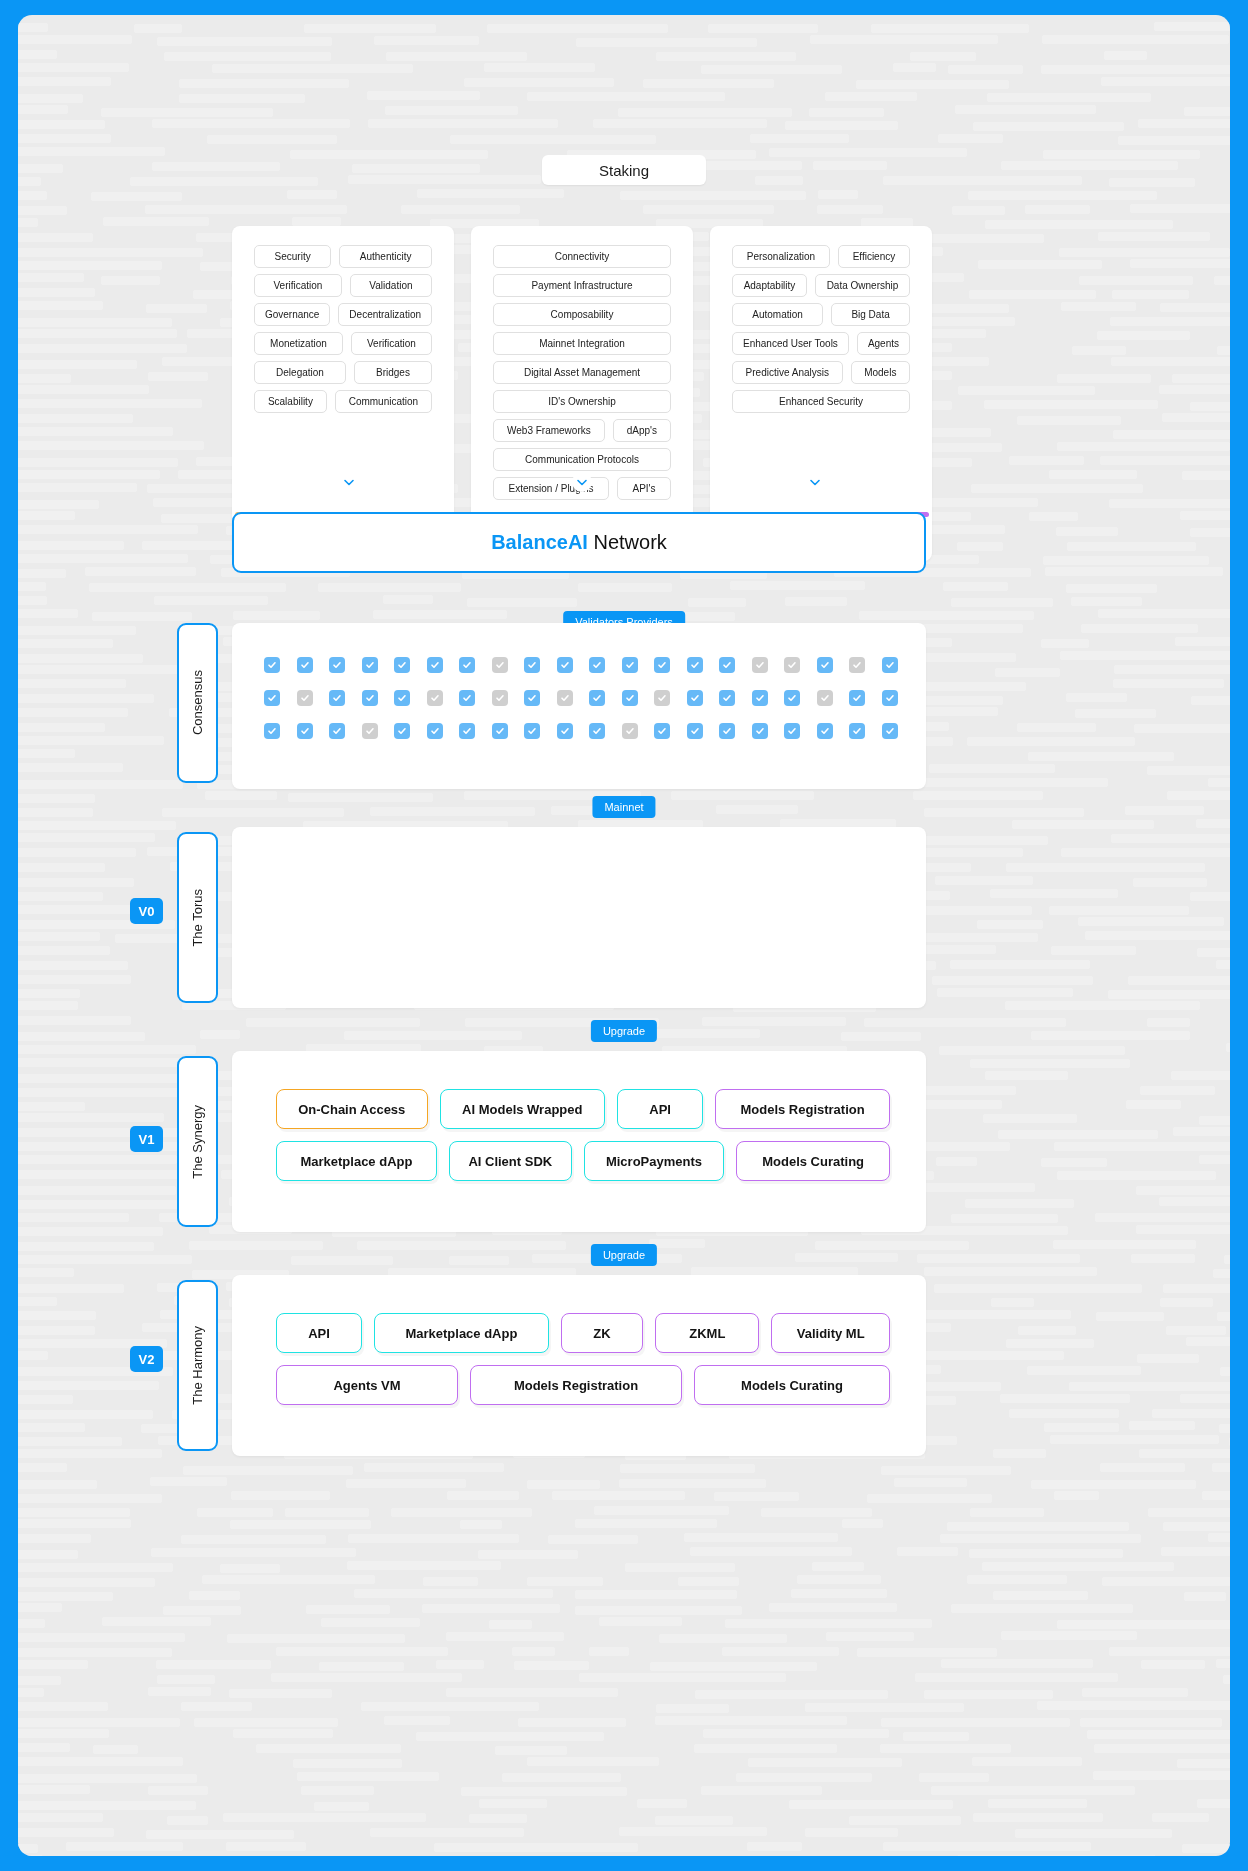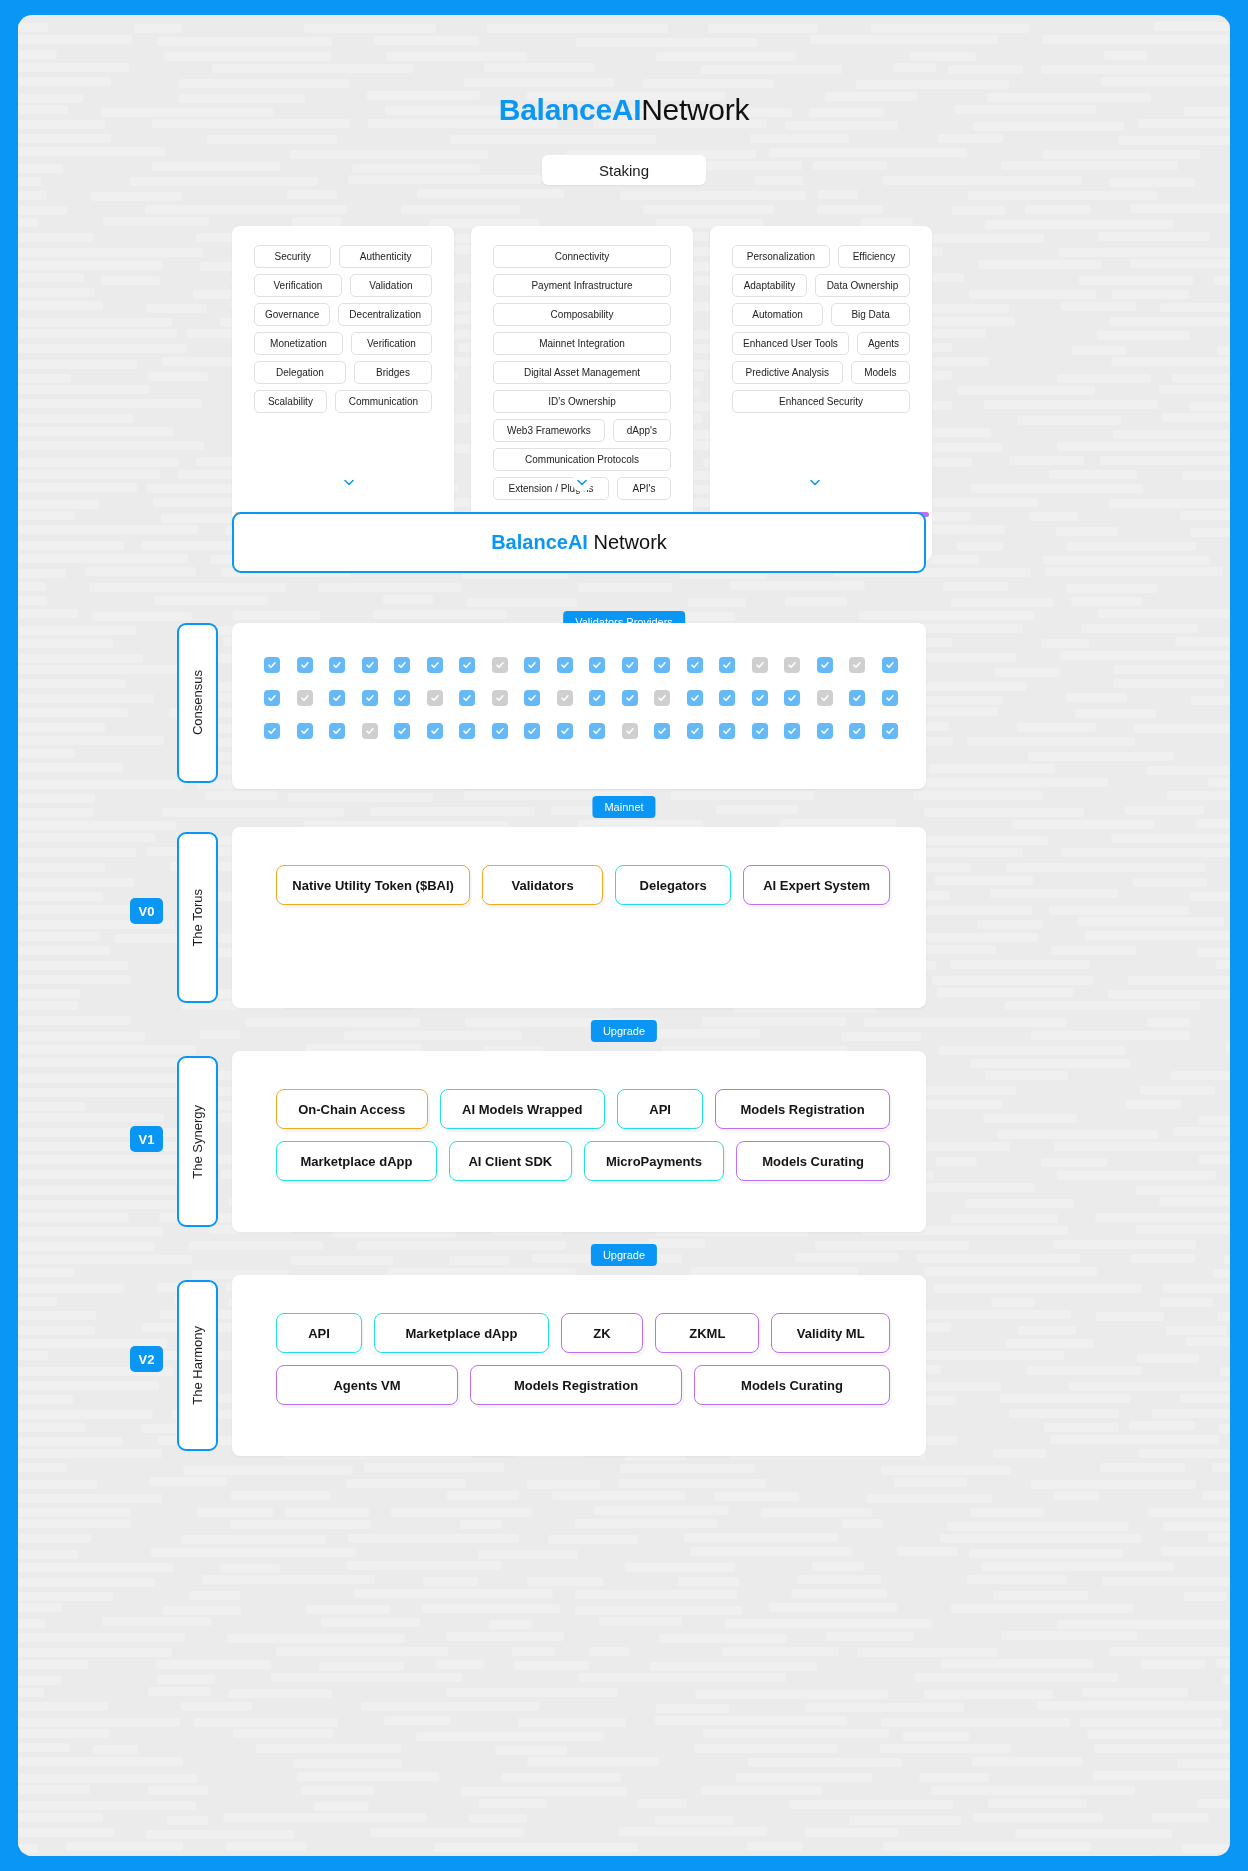--- a/index.html
+++ b/index.html
@@ -1043,23 +1043,20 @@
       <div class="tex" style="left: 208px; top: 1827px; width: 80px;"></div>
       <div class="tex" style="left: 416px; top: 1828px; width: 204px;"></div>
       <div class="tex" style="left: 729px; top: 1827px; width: 55px;"></div>
       <div class="tex" style="left: 865px; top: 1827px; width: 208px;"></div>
       <div class="tex" style="left: 1164px; top: 1829px; width: 151px;"></div>
       <div class="tex" style="left: -20px; top: 1840px; width: 45px;"></div>
       <div class="tex" style="left: 939px; top: 1840px; width: 199px;"></div>
     </div>
   <div class="content">
 
-    <div class="title">
-      <span class="b">BalanceAI</span><span class="n">Network</span>
-    </div>
 
     <div class="roadmap-pill">Staking</div>
 
     <div class="pillars" id="pillars">
         <div class="pillar">
           <div class="tags">
             <div class="tag">Security</div>
             <div class="tag">Authenticity</div>
             <div class="tag">Verification</div>
             <div class="tag">Validation</div>
@@ -1453,26 +1450,20 @@
     </div>
 
     <div class="badge" id="badge-mainnet">Mainnet</div>
 
     <div class="vchip" id="chip-v0">V0</div>
     <div class="sidetab" id="tab-torus">
       <span>The Torus</span>
     </div>
     <div class="panel" id="panel-torus">
       <div class="rows" id="rows-0">
-          <div class="frow">
-            <div class="fbox c-orange" style="width: 220px;">Native Utility Token ($BAI)</div>
-            <div class="fbox c-orange" style="width: 135px;">Validators</div>
-            <div class="fbox c-cyan" style="width: 130px;">Delegators</div>
-            <div class="fbox c-purple" style="width: 165px;">AI Expert System</div>
-          </div>
         </div>
     </div>
 
     <div class="badge" id="badge-upg1">Upgrade</div>
 
     <div class="vchip" id="chip-v1">V1</div>
     <div class="sidetab" id="tab-synergy">
       <span>The Synergy</span>
     </div>
     <div class="panel" id="panel-synergy">

